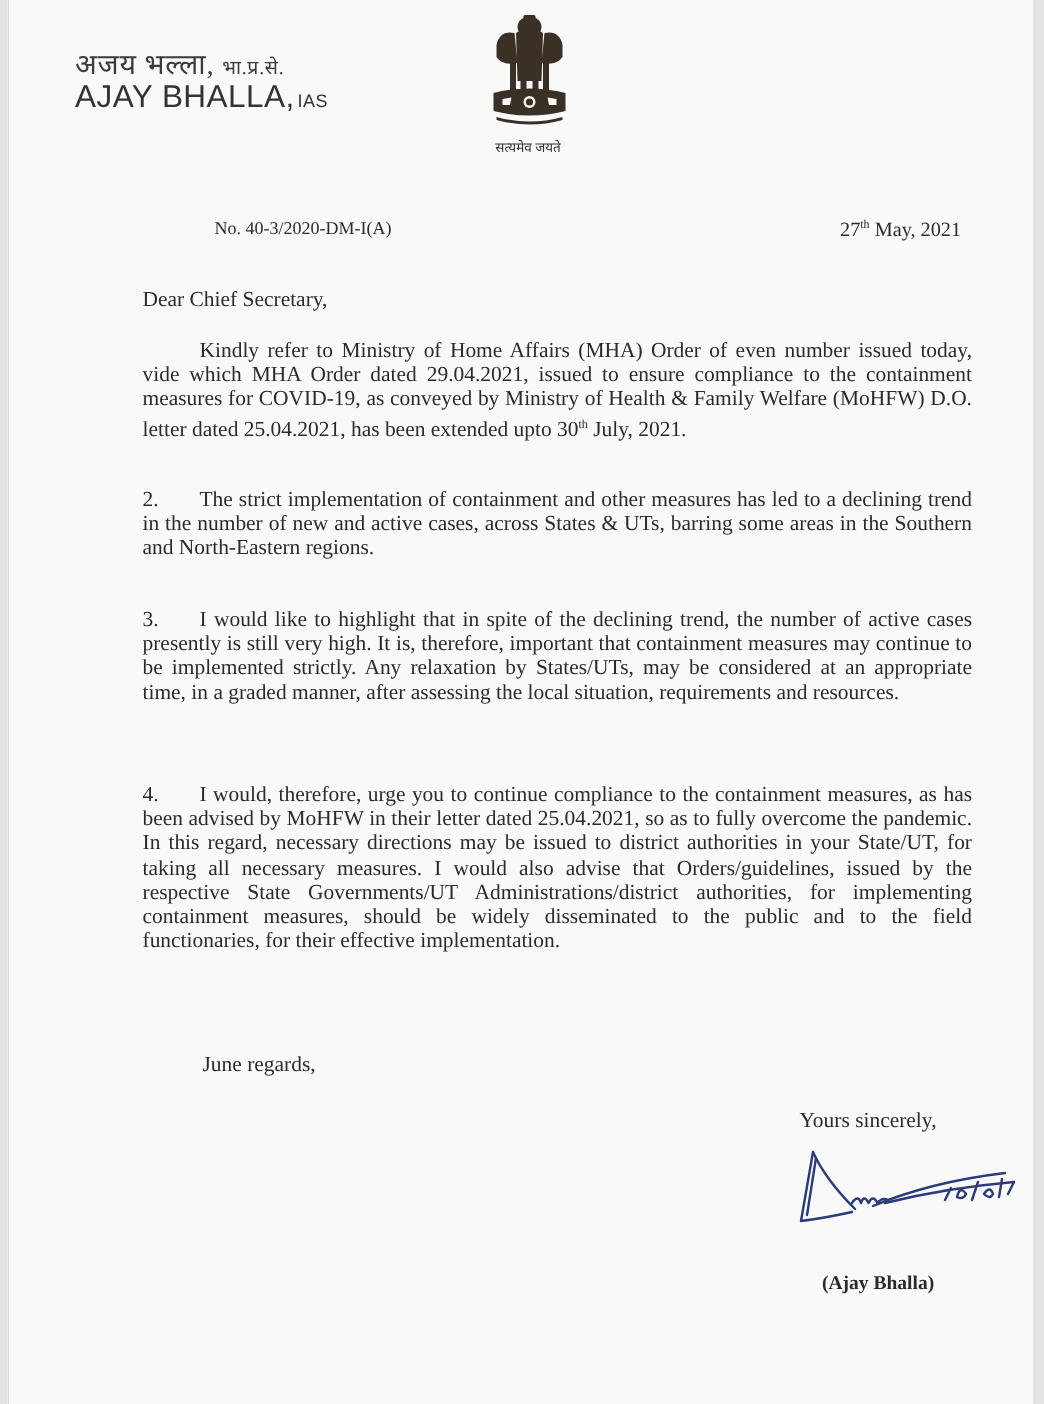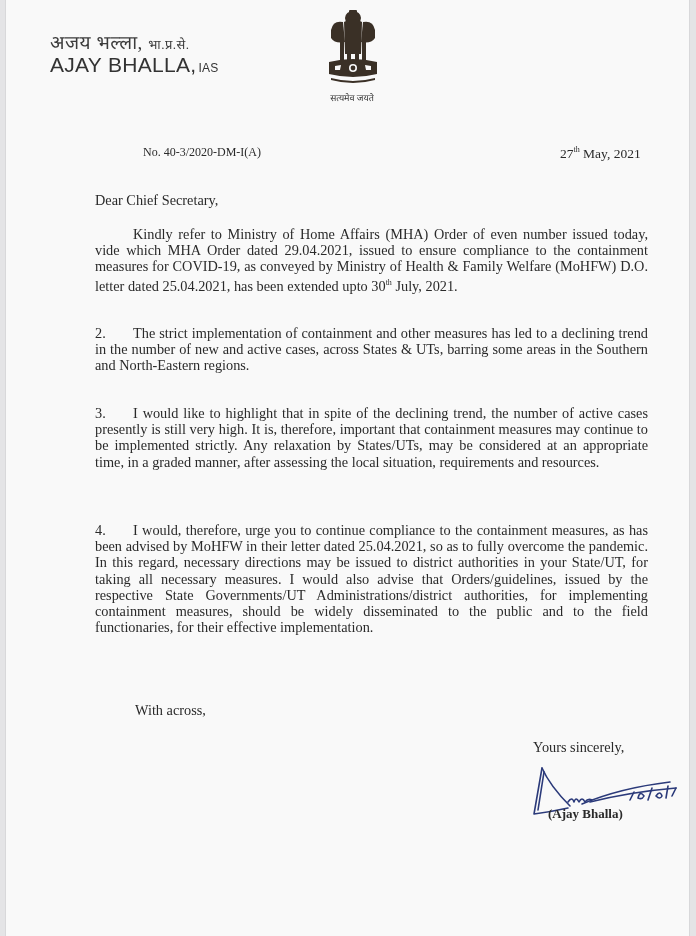--- a/index.html
+++ b/index.html
@@ -33,21 +33,21 @@
     text-align: justify; margin: 0;
   }
   .p1 { top: 226px; text-indent: 38px; }
   .p2 { top: 325px; }
   .p3 { top: 405px; }
   .p4 { top: 522px; font-family: Liberation Serif, serif; }
   .pnum { display: inline-block; width: 38px; }
   .regards { left: 130px; top: 702px; font-size: 14.3px; }
   .yours { left: 528px; top: 739px; font-size: 14.3px; }
   .sig { left: 525px; top: 762px; width: 160px; height: 60px; }
-  .signame { left: 543px; top: 806px; font-size: 13px; font-weight: bold; }
+  .signame { left: 543px; top: 847px; font-size: 13px; font-weight: bold; }
   .recipient { left: 90px; top: 843px; font-size: 14.3px; font-weight: bold; text-decoration: underline; }
 </style>
 </head>
 <body>
 
 <div class="page">
 
   <div class="abs name-hi">
     <span>अजय भल्ला,</span>
     <span class="small">भा.प्र.से.</span>
@@ -91,21 +91,21 @@
   <div class="abs greet">Dear Chief Secretary,</div>
 
   <p class="abs para p1"><span>Kindly refer to Ministry of Home Affairs (MHA) Order of even number issued today, vide which MHA Order dated 29.04.2021, issued to ensure compliance to the containment measures for COVID-19, as conveyed by Ministry of Health &amp; Family Welfare (MoHFW) D.O. letter dated 25.04.2021, has been extended upto 30</span><sup>th</sup><span> July, 2021.</span></p>
 
   <p class="abs para p2"><span class="pnum">2.</span><span>The strict implementation of containment and other measures has led to a declining trend in the number of new and active cases, across States &amp; UTs, barring some areas in the Southern and North-Eastern regions.</span></p>
 
   <p class="abs para p3"><span class="pnum">3.</span><span>I would like to highlight that in spite of the declining trend, the number of active cases presently is still very high. It is, therefore, important that containment measures may continue to be implemented strictly. Any relaxation by States/UTs, may be considered at an appropriate time, in a graded manner, after assessing the local situation, requirements and resources.</span></p>
 
   <p class="abs para p4"><span class="pnum">4.</span><span>I would, therefore, urge you to continue compliance to the containment measures, as has been advised by MoHFW in their letter dated 25.04.2021, so as to fully overcome the pandemic. In this regard, necessary directions may be issued to district authorities in your State/UT, for taking all necessary measures. I would also advise that Orders/guidelines, issued by the respective State Governments/UT Administrations/district authorities, for implementing containment measures, should be widely disseminated to the public and to the field functionaries, for their effective implementation.</span></p>
 
-  <div class="abs regards">With across,</div>
+  <div class="abs regards">June regards,</div>
   <div class="abs yours">Yours sincerely,</div>
 
   <svg class="abs sig" viewBox="0 0 160 60">
     <g fill="none" stroke="#2b3a7a" stroke-width="1.6" stroke-linecap="round" stroke-linejoin="round">
       <path d="M12 6 L4 52 Q20 50 38 46"></path>
       <path d="M12 6 Q20 24 40 44"></path>
       <path d="M14 10 L8 48"></path>
       <path d="M38 40 Q42 34 44 40 Q46 34 49 40 Q52 34 55 40 Q58 36 62 38"></path>
       <path d="M52 42 Q90 26 140 20"></path>
       <path d="M60 40 Q100 30 146 26"></path>

